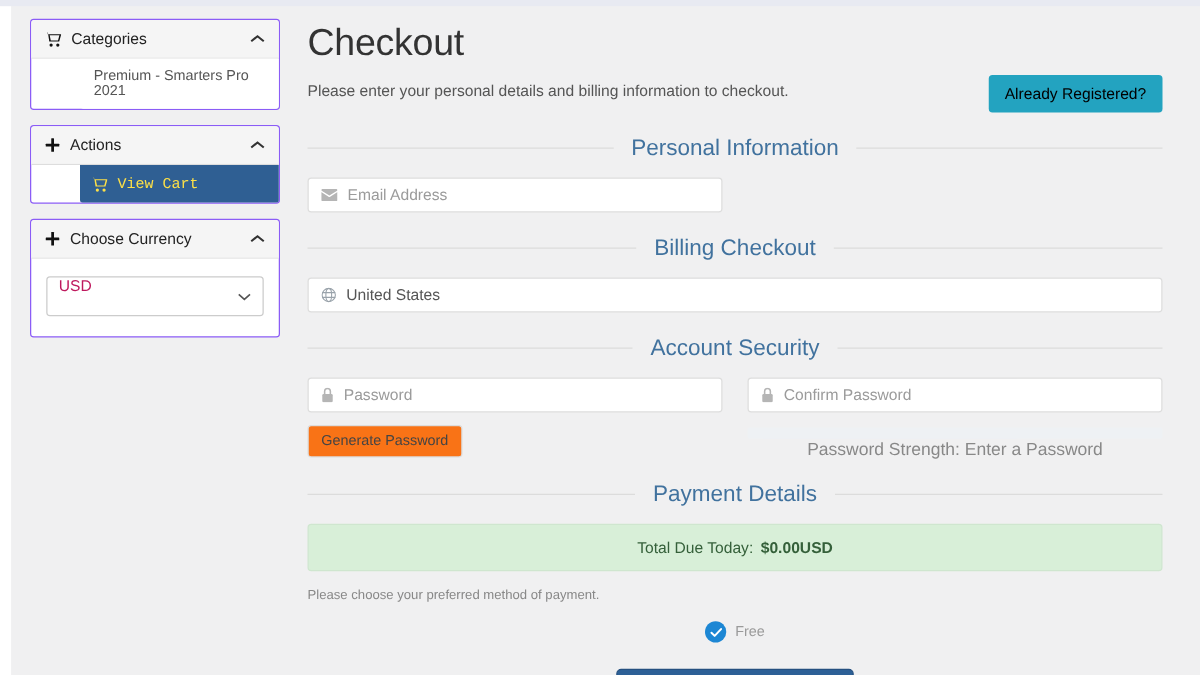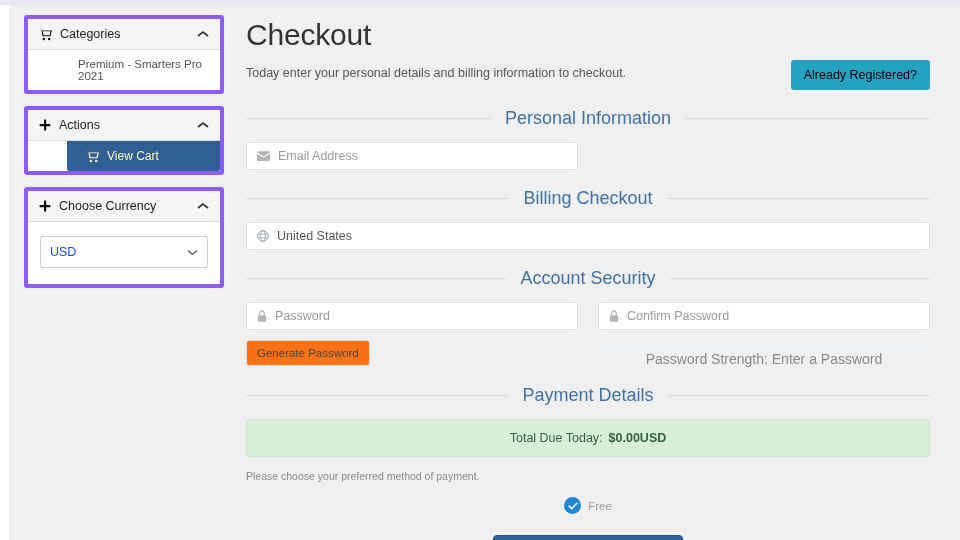--- a/index.html
+++ b/index.html
@@ -41,21 +41,21 @@
   }
 
   
   .sidebar {
     width: 200px;
     margin: 10px 0 0 15px;
     flex: 0 0 200px;
   }
   .panel {
     background: #ffffff;
-    border: 4px solid #8b5cf6;
+    border: 1px solid #8b5cf6;
     border-radius: 3px;
     margin-bottom: 12px;
   }
   .panel-heading {
     background: #f5f5f5;
     border-bottom: 1px solid #dddddd;
     padding: 8px 11px;
     display: flex;
     align-items: center;
     font-size: 12.5px;
@@ -80,40 +80,40 @@
     padding: 8px 11px;
     font-size: 11.5px;
     color: #555555;
     text-decoration: none;
     background: #ffffff;
     border-radius: 0 0 3px 3px;
     margin-left: 39px;
   }
   .list-link.active {
     background: #2f5f93;
-    color: #fef9c3;
-    padding: 8px 19px;
+    color: #fde047;
+    padding: 8px 9px;
     font-size: 12px;
     display: flex;
     align-items: center;
     border-radius: 0 0 2px 2px;
+    font-family: Liberation Mono, monospace;
   }
   .list-link.active .li-icon { margin-right: 8px; display: inline-flex; align-items: center; }
   .currency-wrap { padding: 14px 12px 16px 12px; }
   .select-box {
     width: 100%;
     height: 32px;
     border: 1px solid #cccccc;
     border-radius: 3px;
     background: #ffffff;
     display: flex;
-    align-items: center;
     padding: 0 9px;
     font-size: 12.5px;
-    color: #1d4ed8;
+    color: #be185d;
     position: relative;
   }
   .select-box .sel-val { flex: 1 1 auto; }
   .select-box .sel-caret { color: #555555; display: inline-flex; align-items: center; }
 
   
   .main {
     flex: 1 1 auto;
     padding: 8px 30px 0 22px;
     min-width: 0;
@@ -361,21 +361,21 @@
         </div>
       </section>
 
     </aside>
 
     <main class="main">
 
       <h1 class="page-title">Checkout</h1>
 
       <div class="subrow">
-        <div class="subtitle">Today enter your personal details and billing information to checkout.</div>
+        <div class="subtitle">Please enter your personal details and billing information to checkout.</div>
         <button class="btn-registered">Already Registered?</button>
       </div>
 
       <div class="legend">
         <span class="rule"></span>
         <span class="legend-text">Personal Information</span>
         <span class="rule"></span>
       </div>
 
       <div class="row-half">

